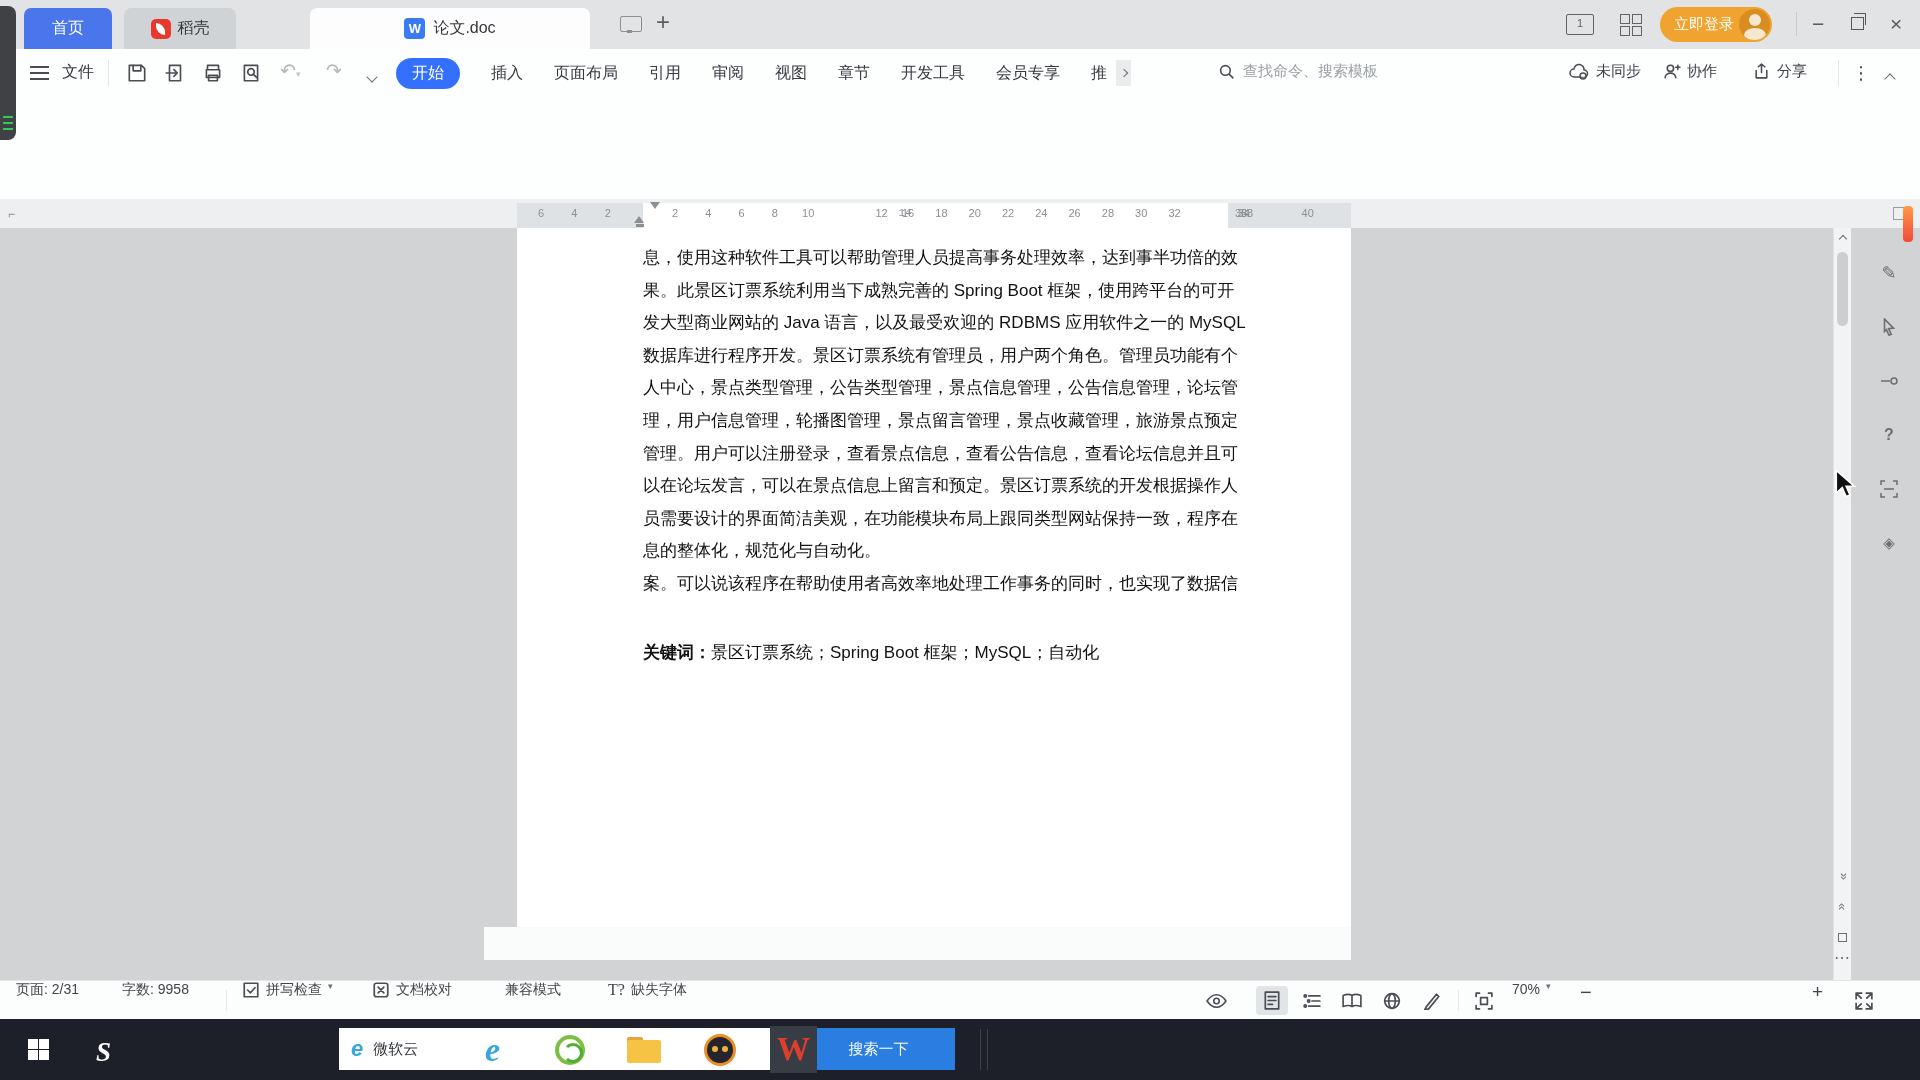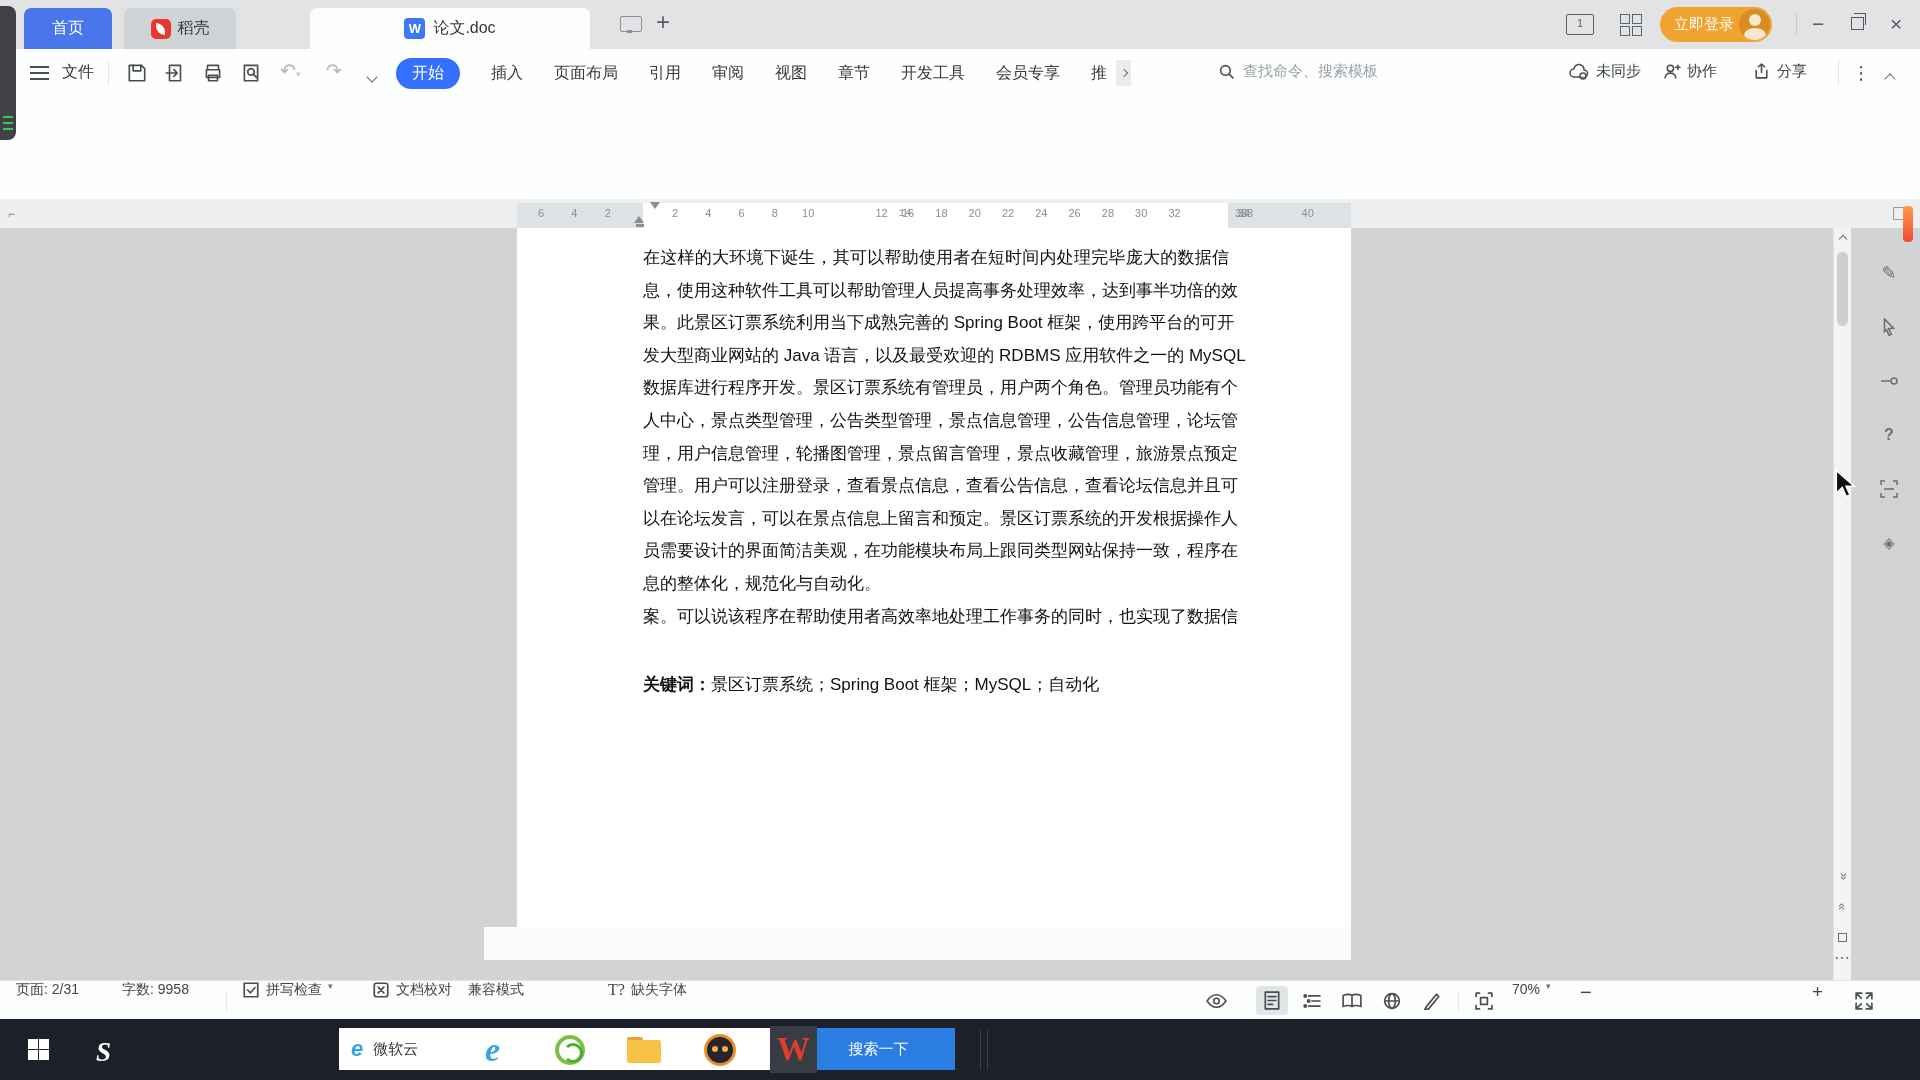--- a/index.html
+++ b/index.html
@@ -505,21 +505,20 @@
     <div class="ind" style="left:650px;top:3px;border-top:7px solid #8a8f94"></div>
     <div class="ind" style="left:634px;top:17px;border-bottom:7px solid #8a8f94"></div>
     <div class="abs" style="left:636px;top:25px;width:8px;height:3px;background:#8a8f94"></div>
     <div class="abs" style="left:1893px;top:8px;width:11px;height:11px;border:1.4px solid #9a9ea3"></div>
   </div>
 
   <div class="docarea">
     <div class="page">
       <div class="doctext">
         <div id="doc-lines">
-            <div class="jline">在这样的大环境下诞生，其可以帮助使用者在短时间内处理完毕庞大的数据信</div>
             <div class="jline">息，使用这种软件工具可以帮助管理人员提高事务处理效率，达到事半功倍的效</div>
             <div class="jline">果。此景区订票系统利用当下成熟完善的 Spring Boot 框架，使用跨平台的可开</div>
             <div class="jline">发大型商业网站的 Java 语言，以及最受欢迎的 RDBMS 应用软件之一的 MySQL</div>
             <div class="jline">数据库进行程序开发。景区订票系统有管理员，用户两个角色。管理员功能有个</div>
             <div class="jline">人中心，景点类型管理，公告类型管理，景点信息管理，公告信息管理，论坛管</div>
             <div class="jline">理，用户信息管理，轮播图管理，景点留言管理，景点收藏管理，旅游景点预定</div>
             <div class="jline">管理。用户可以注册登录，查看景点信息，查看公告信息，查看论坛信息并且可</div>
             <div class="jline">以在论坛发言，可以在景点信息上留言和预定。景区订票系统的开发根据操作人</div>
             <div class="jline">员需要设计的界面简洁美观，在功能模块布局上跟同类型网站保持一致，程序在</div>
             <div class="jline lastln">息的整体化，规范化与自动化。</div>
@@ -589,21 +588,21 @@
       <span>拼写检查</span>
         <span class="tri">▾</span>
       </div>
     <div class="stitem" style="left:372px">
       <svg class="s" width="18" height="18" viewBox="0 0 16 16">
           <rect x="2" y="2" width="12" height="12" rx="2"></rect>
           <path d="M5.5 5.5l5 5M10.5 5.5l-5 5"></path>
         </svg>
       <span>文档校对</span>
       </div>
-    <div class="stitem" style="left:468px">
+    <div class="stitem" style="left:505px">
         <span>兼容模式</span>
       </div>
     <div class="stitem" style="left:608px">
       <span style="font-family:'Liberation Serif',serif;font-size:16px">T?</span>
       <span>缺失字体</span>
       </div>
 
     <div class="vbtn" style="left:1200px">
       <svg class="s" width="21" height="16" viewBox="0 0 20 14">
           <path d="M1 7c3-4.5 6-6 9-6s6 1.5 9 6c-3 4.5-6 6-9 6s-6-1.5-9-6z"></path>

